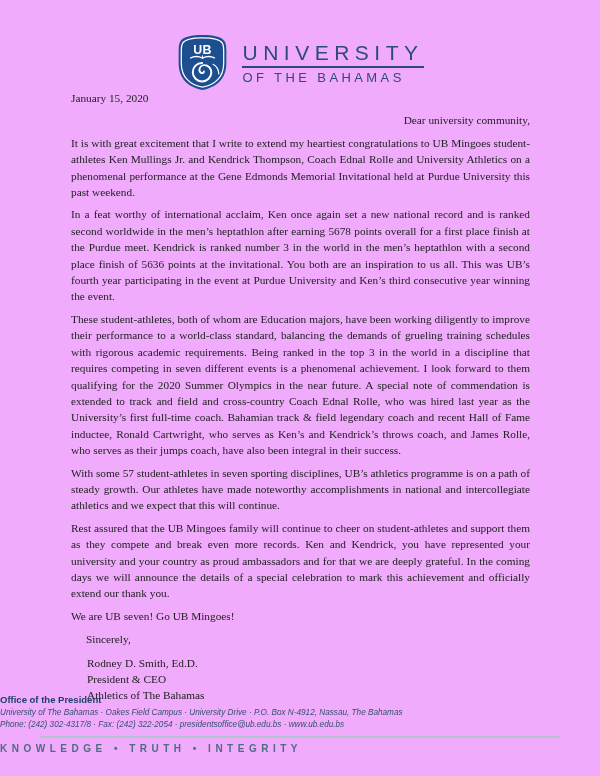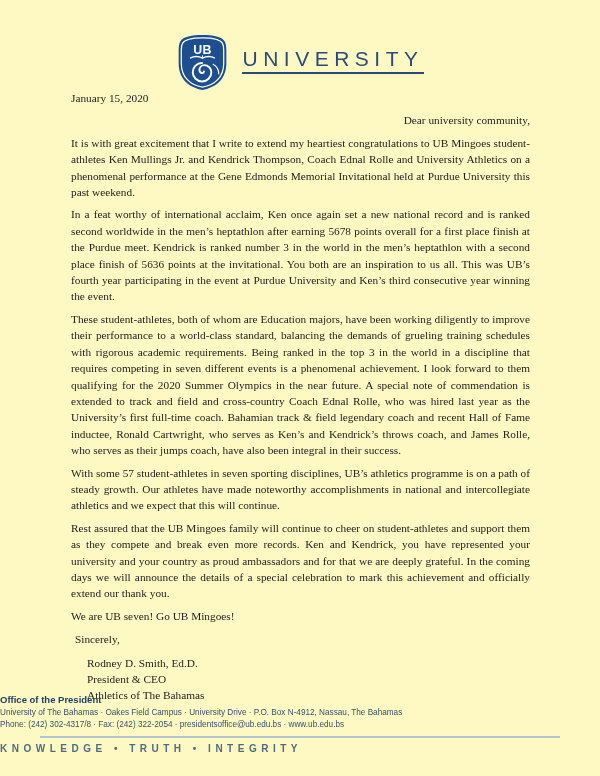--- a/index.html
+++ b/index.html
@@ -1,20 +1,20 @@
 <!DOCTYPE html>
 <html><head>
 <meta charset="utf-8">
 <style>
   html,body{margin:0;padding:0;background:#e8e8e8;}
   .page{
     position:relative;
     width:600px;height:776px;
     margin:0 auto;
-    background:#fef9c3;
+    background:#f0abfc;
     font-family:"Liberation Serif","DejaVu Serif",serif;
     color:#222;
     overflow:hidden;
     box-sizing:border-box;
   }
   
   .logo-row{
     position:absolute;top:34px;left:0;right:0;
     display:flex;justify-content:center;align-items:center;gap:13px;
   }
@@ -33,33 +33,33 @@
   }
   
   .body{
     position:absolute;left:71px;right:70px;top:90px;
     font-size:11.3px;line-height:16.4px;
   }
   .dateline{margin:0 0 6px 0;}
   .salutation{margin:0 0 6px 0;text-align:right;}
   .body p.para{margin:0 0 6px 0;text-align:justify;}
   .cheer{margin:4px 0 7px 0;}
-  .closing{margin:0 0 7px 4px;}
+  .closing{margin:0 0 7px 15px;}
   .sig div{line-height:16px;margin-left:16px;}
   
   .footer{
     position:absolute;left:0;right:0;top:694px;
     text-align:left;
     font-family:"Liberation Sans","DejaVu Sans",sans-serif;
   }
   .footer .office{
     font-size:9.5px;font-weight:bold;color:#1d3f66;margin-bottom:2px;
   }
   .footer .addr, .footer .contact{
-    font-size:8.2px;color:#34516f;line-height:11.5px;
+    font-size:8.2px;color:#34516f;line-height:11.5px;font-style:italic;
   }
   .footer .rule2{
     height:2px;background:#b2c3d1;margin:6px 40px 5px 40px;
   }
   .footer .motto{
     font-size:10px;color:#4e6b85;letter-spacing:4.5px;font-weight:700;
   }
 </style>
 </head>
 <body>
@@ -72,20 +72,21 @@
       <path d="M30 4 C19 4 10 6 7.5 10 C6.3 12 6 15 6 18 L6 33 C6 48 15.5 57.5 30 60 C44.5 57.5 54 48 54 33 L54 18 C54 15 53.7 12 52.5 10 C50 6 41 4 30 4 Z" fill="none" stroke="#ffffff" stroke-width="1.4"></path>
       <text x="30" y="22" text-anchor="middle" fill="#ffffff" font-family="Liberation Sans, DejaVu Sans, sans-serif" font-size="14" font-weight="bold" letter-spacing="0.5">UB</text>
       <path d="M16 27 Q23 23.5 30 27 Q37 23.5 44 27" fill="none" stroke="#ffffff" stroke-width="1.6"></path>
       <path d="M30 24 L30 27.5" stroke="#ffffff" stroke-width="1.2"></path>
       <path d="M29.5 32.5 a10.5 10.5 0 1 0 10.5 10.5 a8 8 0 0 0 -8 -8 a5.5 5.5 0 0 0 -5.5 5.5 a3.5 3.5 0 0 0 3.5 3.5 a1.8 1.8 0 0 0 1.6 -1.8" fill="none" stroke="#ffffff" stroke-width="2.2" stroke-linecap="round"></path>
       <path d="M42 34 q6 3 6.5 11" fill="none" stroke="#ffffff" stroke-width="1.3" stroke-linecap="round"></path>
     </svg>
     <div class="wordmark">
       <span class="uni">UNIVERSITY</span>
       <span class="rule"></span>
+      <span class="otb">OF THE BAHAMAS</span>
     </div>
   </div>
 
   <div class="body">
     <p class="dateline">January 15, 2020</p>
     <p class="salutation">Dear university community,</p>
     <p class="para">It is with great excitement that I write to extend my heartiest congratulations to UB Mingoes student-athletes Ken Mullings Jr. and Kendrick Thompson, Coach Ednal Rolle and University Athletics on a phenomenal performance at the Gene Edmonds Memorial Invitational held at Purdue University this past weekend.</p>
     <p class="para">In a feat worthy of international acclaim, Ken once again set a new national record and is ranked second worldwide in the men’s heptathlon after earning 5678 points overall for a first place finish at the Purdue meet. Kendrick is ranked number 3 in the world in the men’s heptathlon with a second place finish of 5636 points at the invitational. You both are an inspiration to us all. This was UB’s fourth year participating in the event at Purdue University and Ken’s third consecutive year winning the event.</p>
     <p class="para">These student-athletes, both of whom are Education majors, have been working diligently to improve their performance to a world-class standard, balancing the demands of grueling training schedules with rigorous academic requirements. Being ranked in the top 3 in the world in a discipline that requires competing in seven different events is a phenomenal achievement. I look forward to them qualifying for the 2020 Summer Olympics in the near future. A special note of commendation is extended to track and field and cross-country Coach Ednal Rolle, who was hired last year as the University’s first full-time coach. Bahamian track &amp; field legendary coach and recent Hall of Fame inductee, Ronald Cartwright, who serves as Ken’s and Kendrick’s throws coach, and James Rolle, who serves as their jumps coach, have also been integral in their success.</p>
     <p class="para">With some 57 student-athletes in seven sporting disciplines, UB’s athletics programme is on a path of steady growth. Our athletes have made noteworthy accomplishments in national and intercollegiate athletics and we expect that this will continue.</p>

